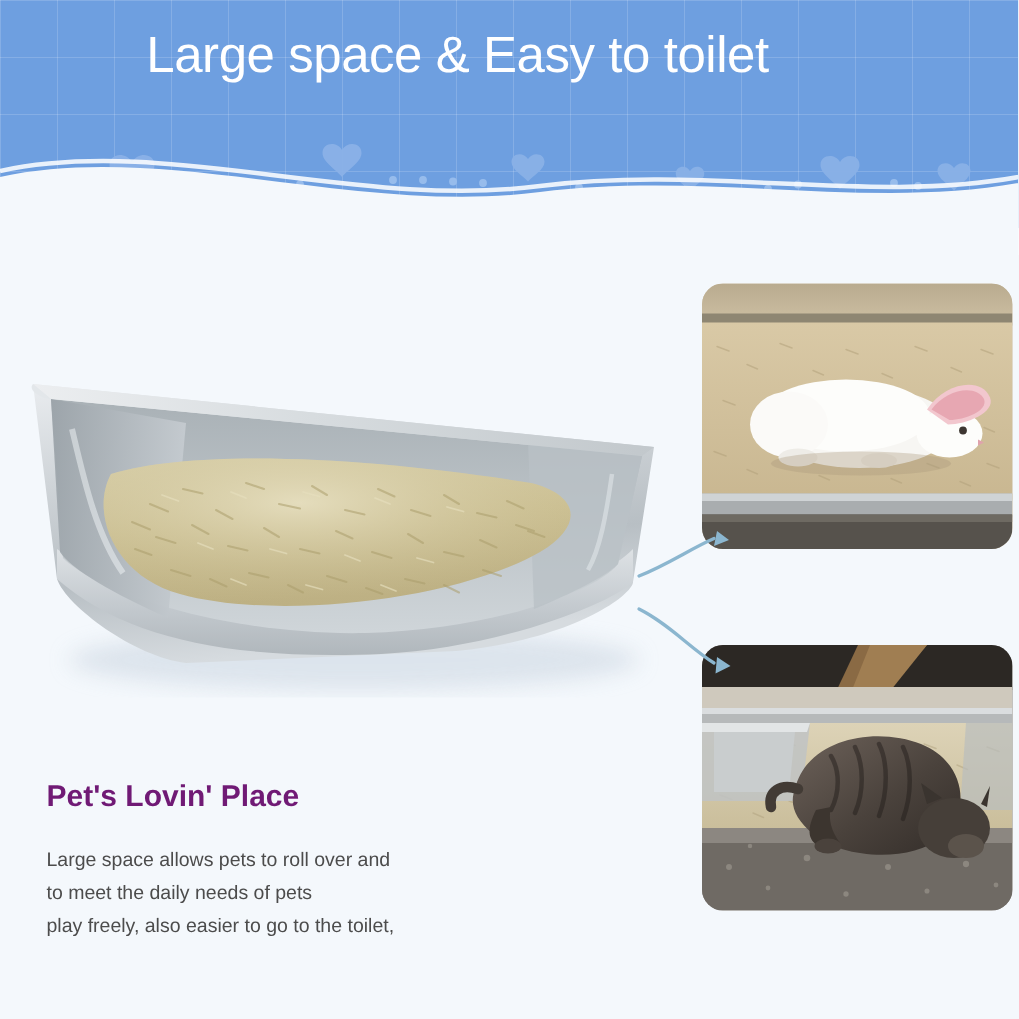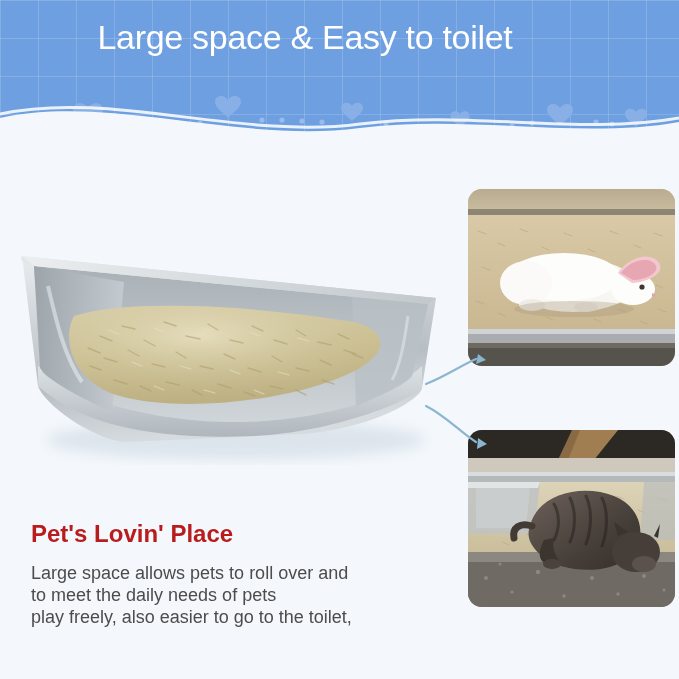--- a/index.html
+++ b/index.html
@@ -95,31 +95,31 @@
   .arrows {
     position: absolute;
     left: 420px; top: 340px;
     width: 70px; height: 120px;
   }
 
   
   .headline {
     position: absolute;
     left: 31px; top: 520px;
-    color: #b91c1c;
-    font-size: 24px;
+    color: #701a75;
+    font-size: 20px;
     font-weight: bold;
     white-space: nowrap;
   }
   .para {
     position: absolute;
     left: 31px; top: 562px;
     width: 410px;
     color: #4c4c4c;
-    font-size: 18px;
+    font-size: 13px;
     line-height: 22px;
   }
   .para div { white-space: nowrap; }
 </style>
 </head>
 <body>
 
 <div id="page">
 
   <div class="banner">

